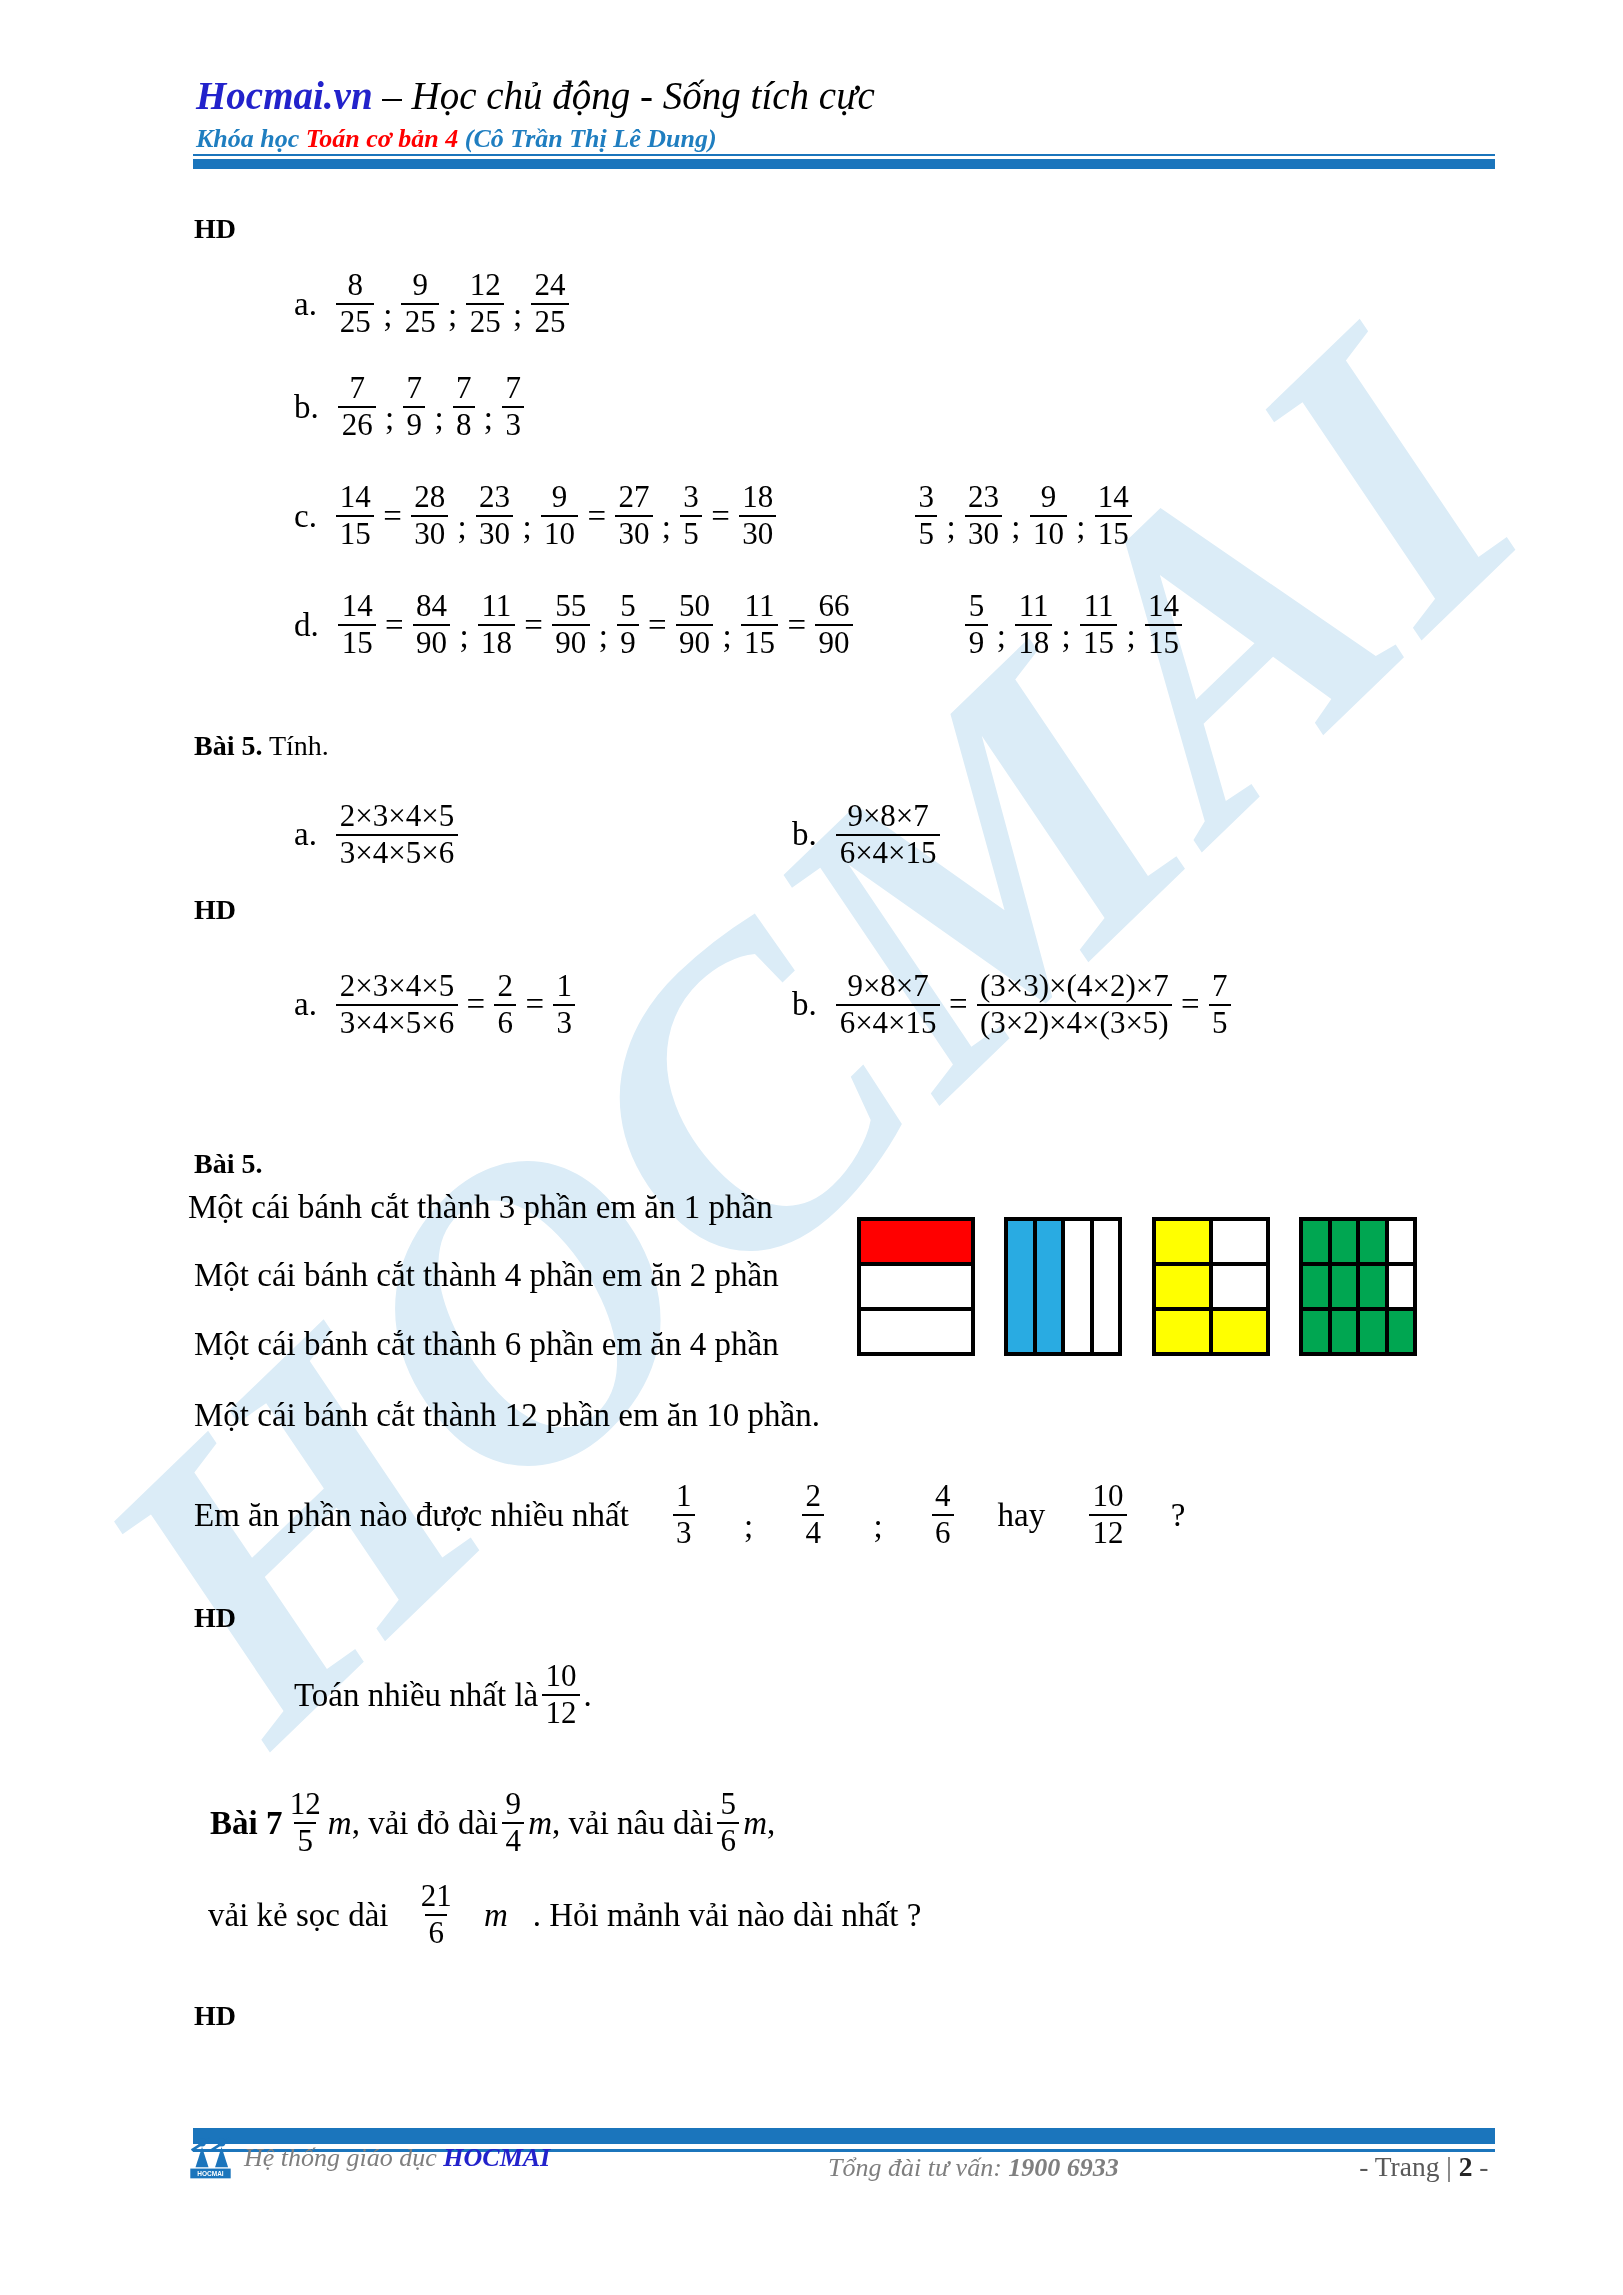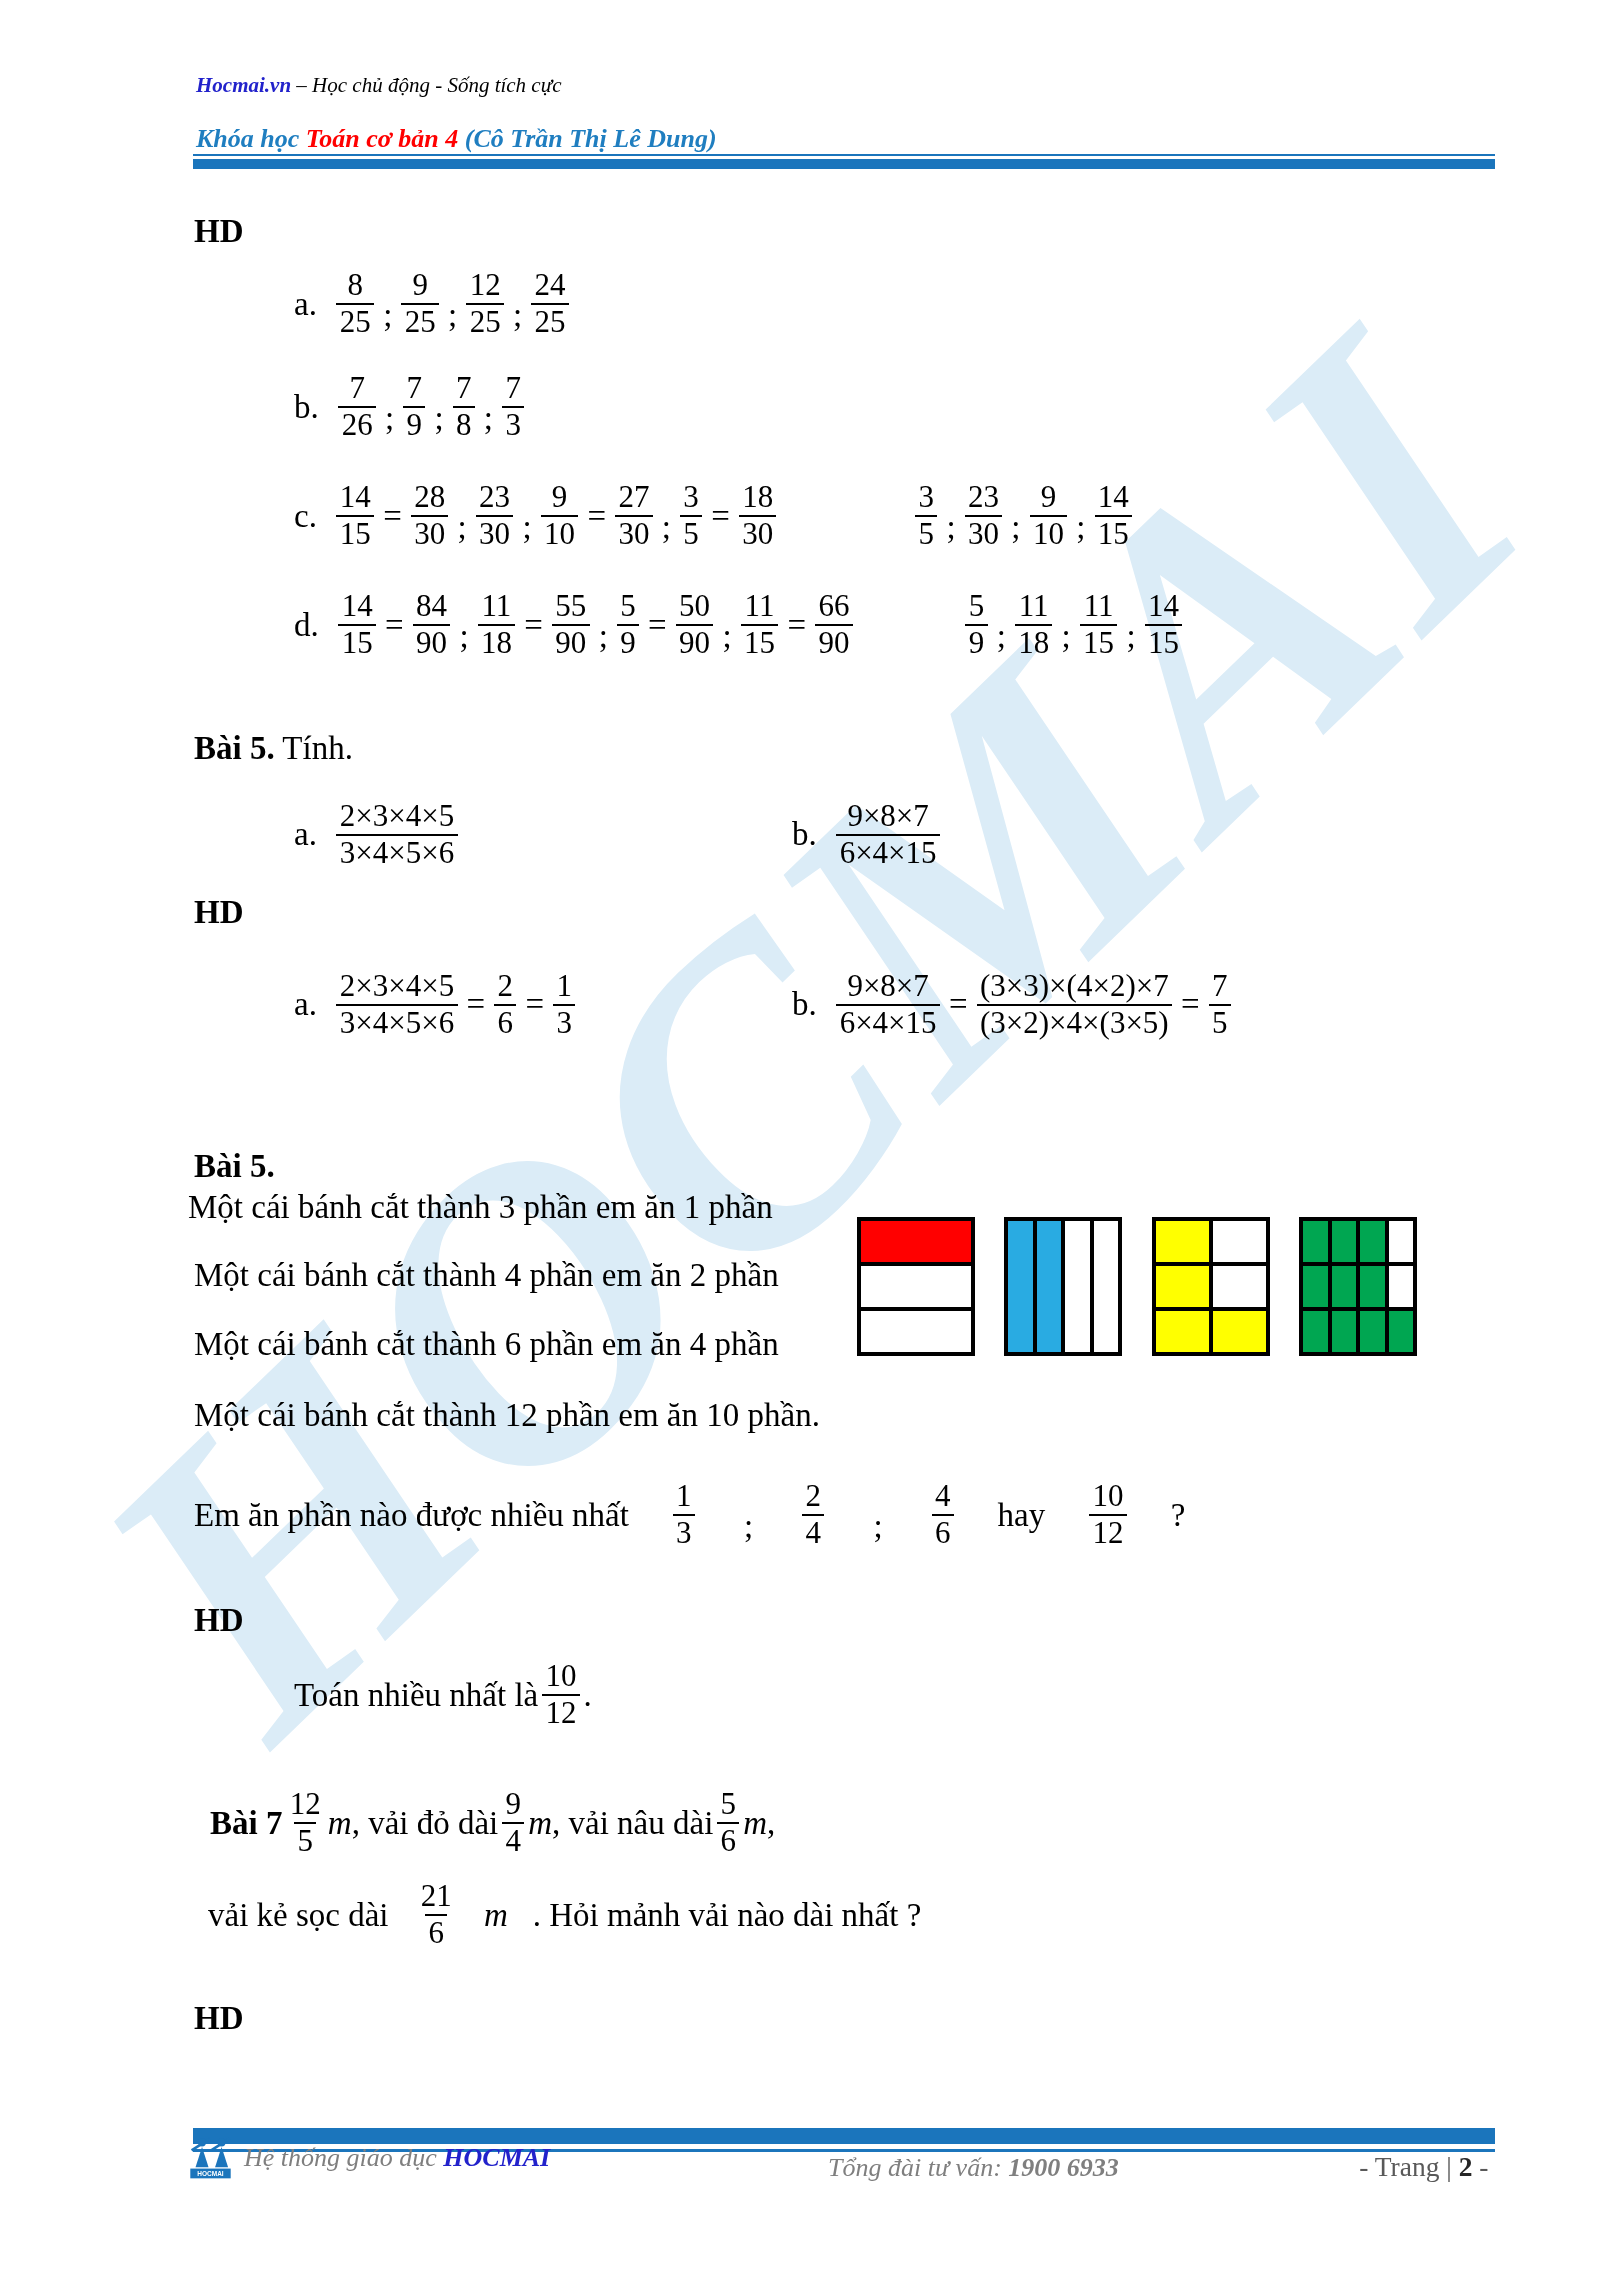--- a/index.html
+++ b/index.html
@@ -7,33 +7,33 @@
         font-family:"Liberation Serif",serif;color:#000;}
   .abs{position:absolute;}
 
   
   .watermark{position:absolute;left:50%;top:45%;
     transform:translate(-50%,-50%) rotate(-44deg);
     font-size:419px;font-weight:bold;font-style:italic;
     color:#dbecf7;white-space:nowrap;letter-spacing:0.02em;z-index:0;}
 
   
-  #header-line1{left:196px;top:73px;font-size:21px;font-style:italic;white-space:nowrap;}
+  #header-line1{left:196px;top:73px;font-size:39px;font-style:italic;white-space:nowrap;}
   #header-line1 .brand{color:#2222cb;font-weight:bold;}
   #header-line2{left:196px;top:124px;font-size:26px;font-style:italic;font-weight:bold;white-space:nowrap;}
   #header-line2 .course-prefix,#header-line2 .teacher{color:#1f7ec0;}
   #header-line2 .course-name{color:#ff0000;}
   .rule{background:#1b75bc;}
   #rule-thin{left:193px;top:154px;width:1302px;height:2px;}
   #rule-thick{left:193px;top:159px;width:1302px;height:9.8px;}
   #frule-thick{left:193px;top:2128px;width:1302px;height:15.7px;}
   #frule-thin{left:193px;top:2149px;width:1302px;height:2.6px;}
 
   
-  .heading{font-size:33px;font-weight:bold;line-height:1.15;white-space:nowrap;}
+  .heading{font-size:28px;font-weight:bold;line-height:1.15;white-space:nowrap;}
   #hd1{left:194px;top:213px;} #bai5-heading{left:194px;top:730px;}
   #hd2{left:194px;top:894px;} #bai6-heading{left:194px;top:1148px;}
   #hd3{left:194px;top:1602px;} #hd4{left:194px;top:2000px;}
   #bai5-heading .rest{font-weight:normal;}
   .bodyline{font-size:33px;line-height:39px;white-space:nowrap;}
   #bai6-line1{left:188px;top:1188px;} #bai6-line2{left:194px;top:1256px;}
   #bai6-line3{left:194px;top:1325px;} #bai6-line4{left:194px;top:1396px;}
 
   
   .math-row{display:flex;align-items:center;white-space:nowrap;font-size:33px;height:92px;}

